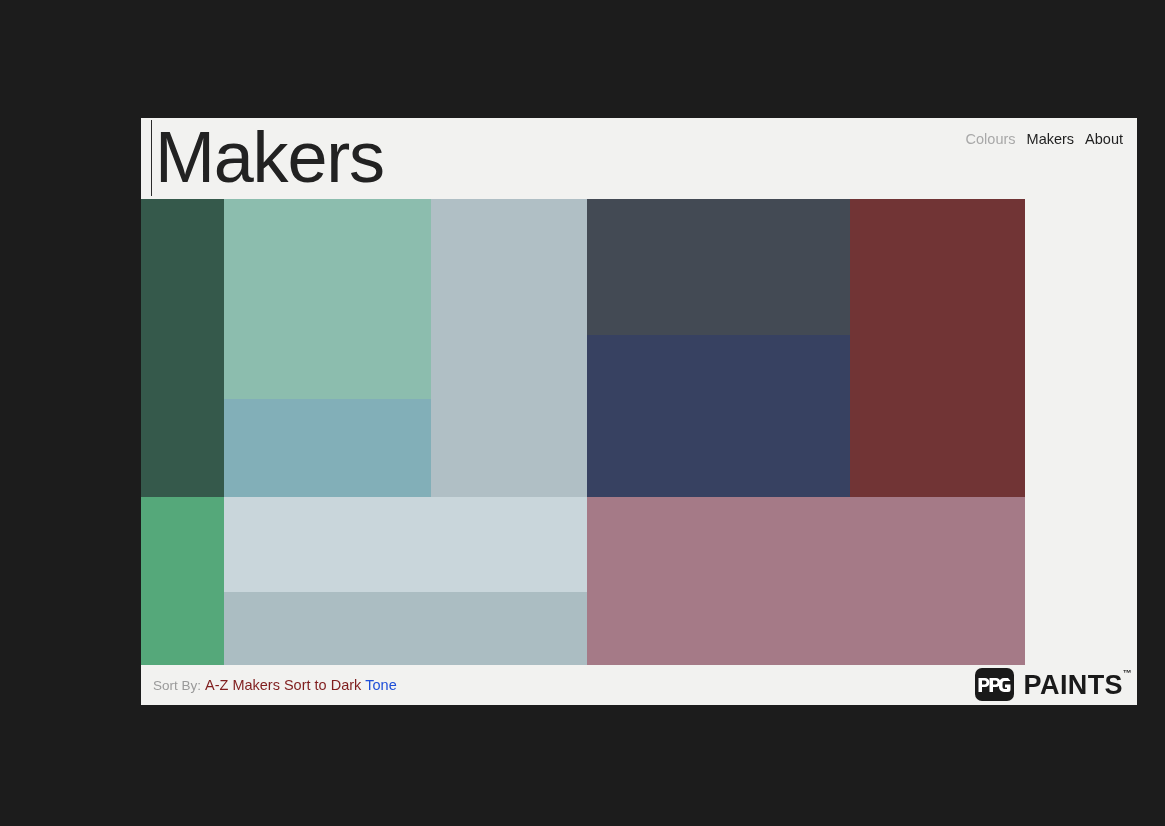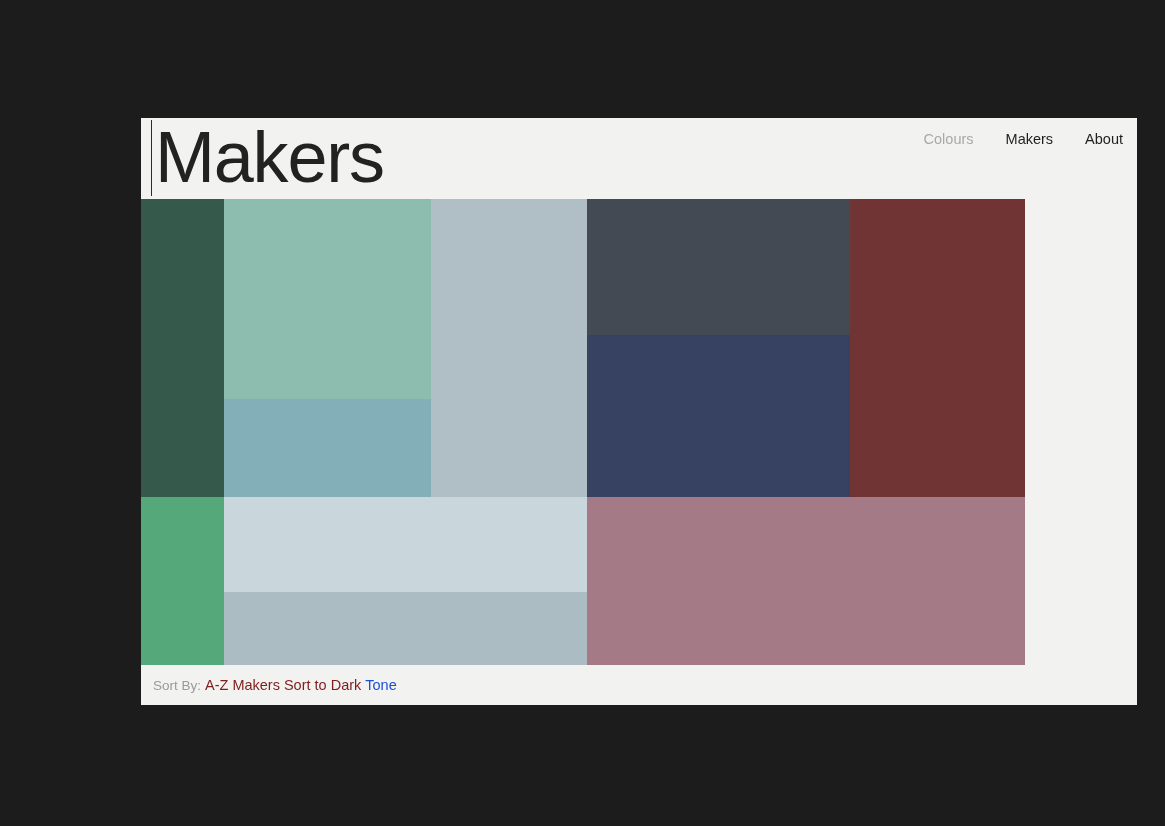--- a/index.html
+++ b/index.html
@@ -62,21 +62,21 @@
     line-height: 78px;
     font-weight: 400;
     color: #222222;
     letter-spacing: -1.2px;
     font-family: "Liberation Sans", sans-serif;
   }
 
   .main-nav {
     display: flex;
     align-items: flex-start;
-    gap: 32px;
+    gap: 11px;
     padding: 12px 14px 0 0;
     font-size: 14.5px;
   }
 
   .nav-link {
     color: #1f1f1f;
     cursor: pointer;
     white-space: nowrap;
     line-height: 18px;
   }
@@ -252,16 +252,31 @@
   <footer class="app-footer" style="background-color: rgb(242, 242, 240);">
 
     <div class="sort-bar">
       <span class="sort-label">Sort By:</span>
       <span class="sort-option">A-Z</span>
       <span class="sort-option">Makers</span>
       <span class="sort-option">Sort to Dark</span>
       <span class="sort-option is-muted">Tone</span>
     </div>
 
+    <div class="ppg-logo">
+      <span class="ppg-badge">
+        <svg width="33" height="16" viewBox="0 0 66 32" aria-hidden="true">
+          <g fill="#ffffff">
+            <path d="M1 2 h13 a9 9 0 0 1 0 18 h-6 v10 h-7 z M8 7 v8 h5 a4 4 0 0 0 0-8 z"></path>
+            <path d="M23 2 h13 a9 9 0 0 1 0 18 h-6 v10 h-7 z M30 7 v8 h5 a4 4 0 0 0 0-8 z"></path>
+            <path d="M60 2 h-8 a10 10 0 0 0 -10 10 v8 a10 10 0 0 0 10 10 h8 a5 5 0 0 0 5-5 v-10 h-11 v6 h4 v3 h-5 a4 4 0 0 1 -4-4 v-8 a4 4 0 0 1 4-4 h12 z"></path>
+          </g>
+        </svg>
+      </span>
+      <span class="ppg-wordmark">
+        <span>PAINTS</span>
+        <span class="ppg-tm">™</span>
+      </span>
+    </div>
 
   </footer>
 
 </div>
 
 </body></html>

